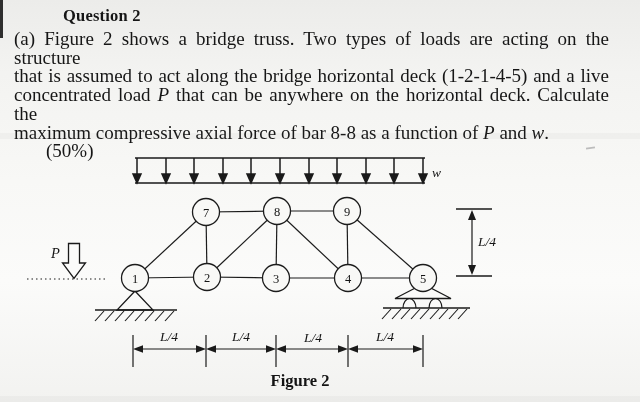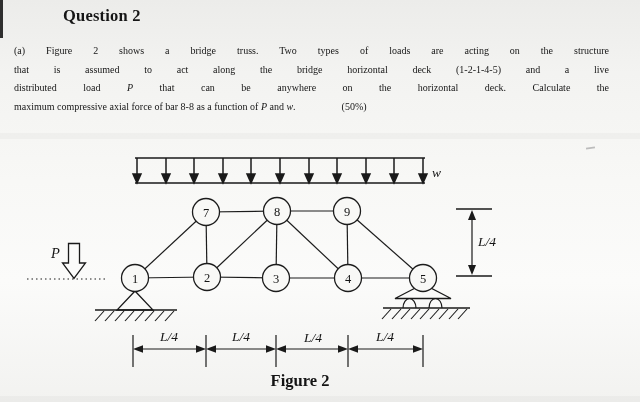--- a/index.html
+++ b/index.html
@@ -9,44 +9,44 @@
     overflow:hidden;
     background:linear-gradient(180deg,#ececea 0%,#f3f3f1 18%,#f8f8f6 45%,#fbfbfa 70%,#f2f2f0 100%);
     font-family:"Liberation Serif","DejaVu Serif",serif;
     color:#161616;
   }
   .q-title{
     position:absolute;left:15px;top:6px;
     font-size:16.5px;font-weight:bold;letter-spacing:.2px;margin-left:48px;
   }
   .para{
-    position:absolute;left:14px;top:42px;width:595px;
-    font-size:10px;line-height:18.7px;
+    position:absolute;left:14px;top:30px;width:595px;
+    font-size:19px;line-height:18.7px;
   }
   .jline{text-align:justify;text-align-last:justify;}
   .lline{text-align:left;}
   .var{font-style:italic;}
-  .marks{margin-left:46px;}
+  .marks{margin-left:32px;}
   svg.fig{position:absolute;left:0;top:0;}
   svg.fig text{font-family:"Liberation Serif","DejaVu Serif",serif;fill:#141414;}
   .artifact-strip{position:absolute;left:0;top:0;width:3px;height:38px;background:#2e2e2e;}
   .artifact-dash{position:absolute;left:586px;top:147px;width:9px;height:2px;background:#bcbcbc;transform:rotate(-8deg);}
   .scan-band{position:absolute;left:0;width:640px;height:6px;background:rgba(120,120,118,0.05);}
 </style>
 </head>
 <body>
 
 <div class="page">
 
   <div class="q-title">Question 2</div>
 
   <div class="para">
     <div class="jline"><span>(a) Figure 2 shows a bridge truss. Two types of loads are acting on the structure</span></div>
     <div class="jline"><span>that is assumed to act along the bridge horizontal deck (1-2-1-4-5) and a live</span></div>
-    <div class="jline"><span>distributed load </span><span class="var">P</span><span> that can be anywhere on the horizontal deck. Calculate the</span></div>
+    <div class="jline"><span>concentrated load </span><span class="var">P</span><span> that can be anywhere on the horizontal deck. Calculate the</span></div>
     <div class="lline"><span>maximum compressive axial force of bar 8-8 as a function of </span><span class="var">P</span><span> and </span><span class="var">w</span><span>.</span><span class="marks">(50%)</span></div>
   </div>
 
   <svg class="fig" width="640" height="402" viewBox="0 0 640 402">
 
     <g stroke="#1a1a1a" stroke-width="1.5" fill="#1a1a1a">
       <line x1="135" y1="158" x2="425" y2="158" fill="none"></line>
       <line x1="135" y1="183" x2="425" y2="183" fill="none"></line>
       <g>
           <line x1="137" y1="158" x2="137" y2="175"></line>

